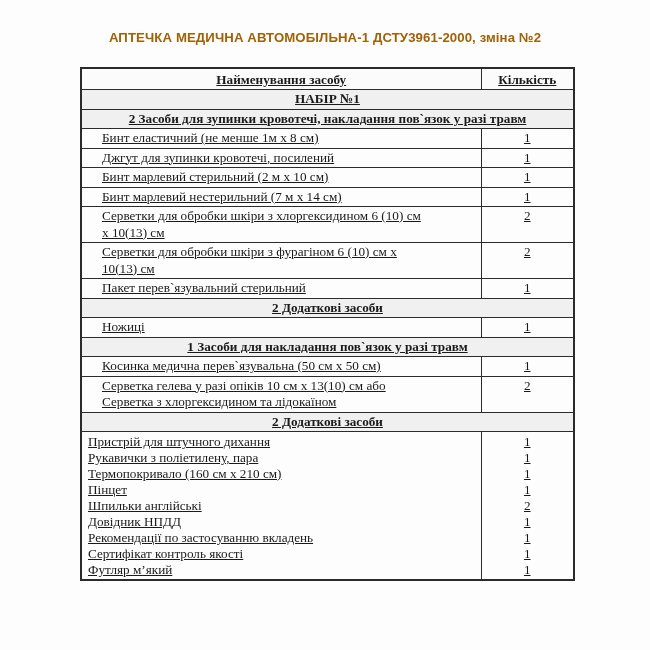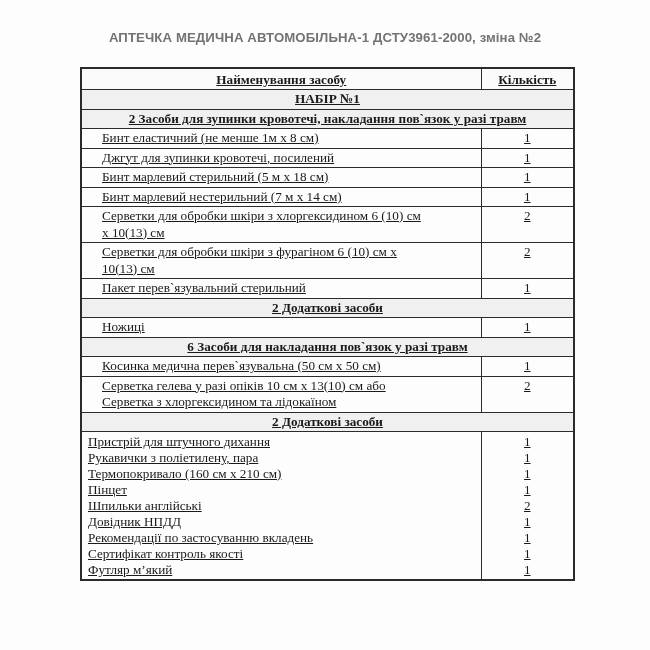--- a/index.html
+++ b/index.html
@@ -15,21 +15,21 @@
   .doc-title {
     position: absolute;
     top: 30px;
     left: 0;
     width: 100%;
     text-align: center;
     font-family: "Liberation Sans", sans-serif;
     font-weight: bold;
     font-size: 13.2px;
     letter-spacing: 0.1px;
-    color: #737373;
+    color: #a16207;
   }
   table.kit-table {
     position: absolute;
     left: 80px;
     top: 67px;
     width: 493px;
     border-collapse: collapse;
     table-layout: fixed;
     border: 2px solid #2b2b2b;
     font-size: 13.2px;
@@ -101,21 +101,21 @@
         </tr>
         <tr class="item-row">
           <td class="name-cell">Бинт еластичний  (не менше 1м х 8 см)</td>
           <td class="qty-cell">1</td>
         </tr>
         <tr class="item-row">
           <td class="name-cell">Джгут для зупинки кровотечі, посилений</td>
           <td class="qty-cell">1</td>
         </tr>
         <tr class="item-row">
-          <td class="name-cell">Бинт марлевий стерильний (5 м х 18 см)</td>
+          <td class="name-cell">Бинт марлевий стерильний (2 м х 10 см)</td>
           <td class="qty-cell">1</td>
         </tr>
         <tr class="item-row">
           <td class="name-cell">Бинт марлевий нестерильний (7 м х 14 см)</td>
           <td class="qty-cell">1</td>
         </tr>
         <tr class="item-row">
           <td class="name-cell">Серветки для обробки шкіри з хлоргексидином 6 (10) см
 х 10(13) см</td>
           <td class="qty-cell">2</td>
@@ -130,21 +130,21 @@
           <td class="qty-cell">1</td>
         </tr>
         <tr class="section-row">
           <td colspan="2">2 Додаткові засоби</td>
         </tr>
         <tr class="item-row">
           <td class="name-cell">Ножиці</td>
           <td class="qty-cell">1</td>
         </tr>
         <tr class="section-row">
-          <td colspan="2">6 Засоби для накладання пов`язок у разі травм</td>
+          <td colspan="2">1 Засоби для накладання пов`язок у разі травм</td>
         </tr>
         <tr class="item-row">
           <td class="name-cell">Косинка медична перев`язувальна (50 см х 50 см)</td>
           <td class="qty-cell">1</td>
         </tr>
         <tr class="item-row">
           <td class="name-cell">Серветка гелева у разі опіків 10 см х 13(10) см або
 Серветка з хлоргексидином та лідокаїном</td>
           <td class="qty-cell">2</td>
         </tr>

